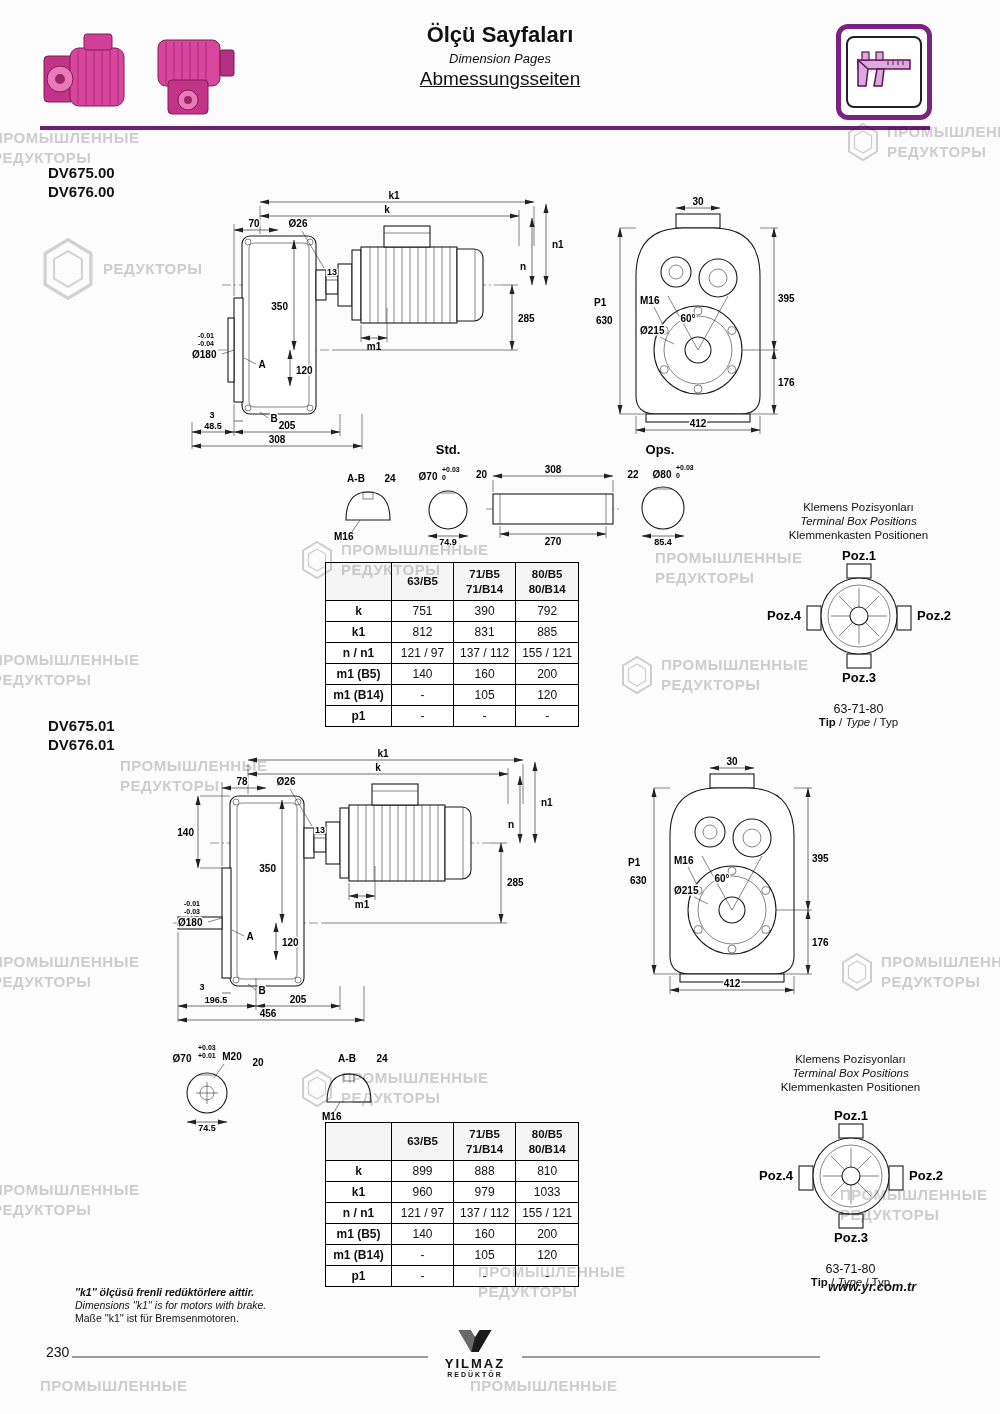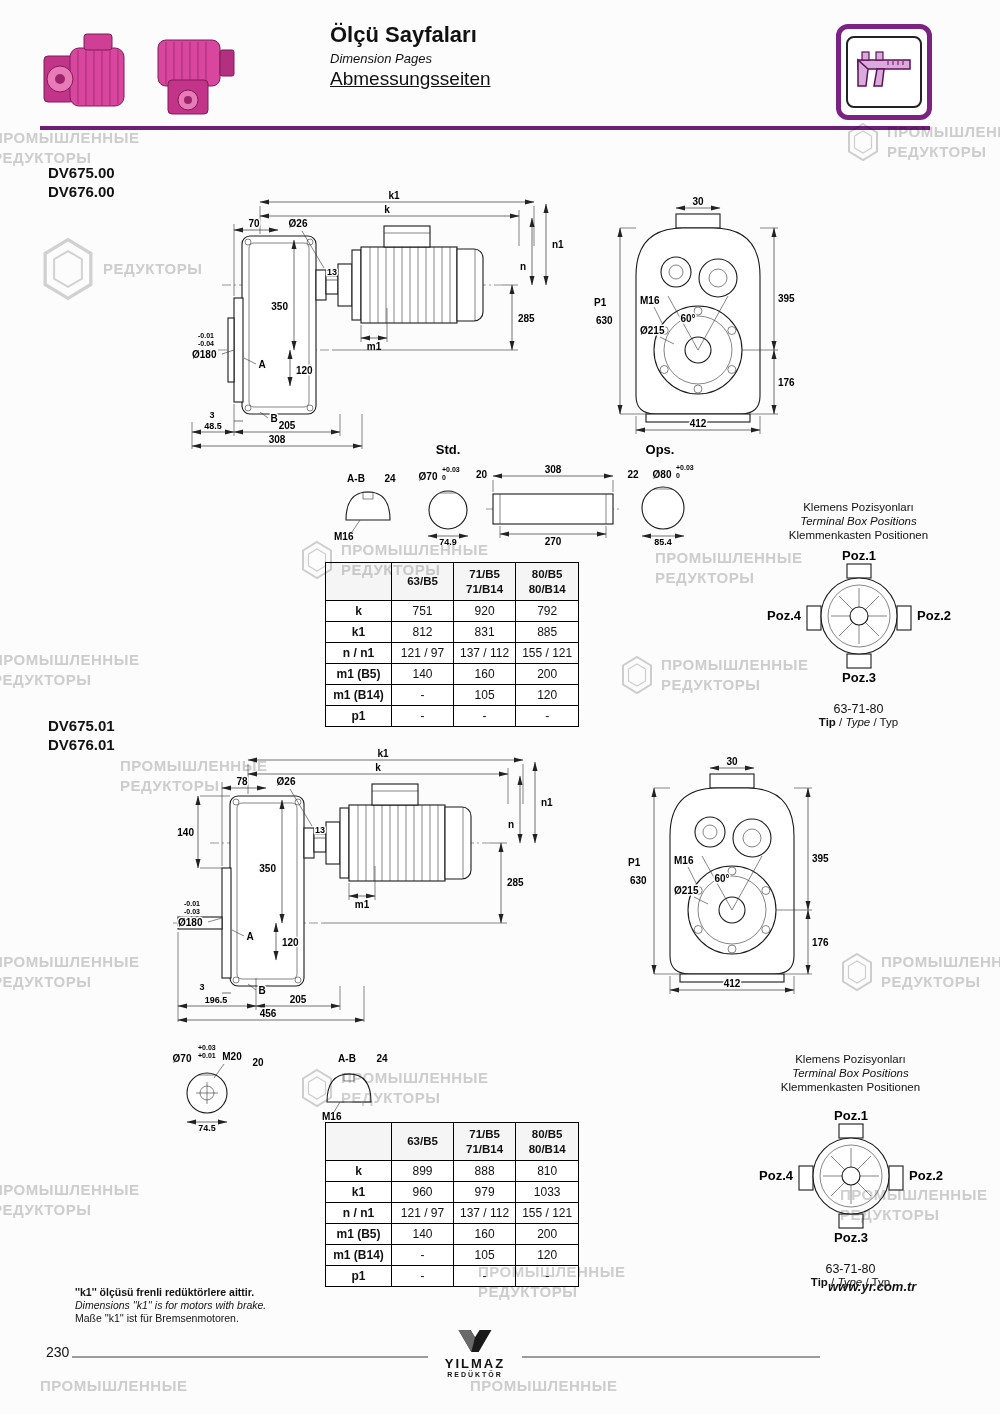--- a/index.html
+++ b/index.html
@@ -2,21 +2,21 @@
 <html><head>
 <meta charset="utf-8">
 <style>
   * { margin:0; padding:0; box-sizing:border-box; }
   html,body { background:#9a9a9a; }
   .page { position:relative; width:1000px; height:1414px; margin:0 auto; background:#fcfcfc;
           overflow:hidden; font-family:"Liberation Sans","DejaVu Sans",sans-serif; color:#111; }
   .abs { position:absolute; }
 
   
-  .titleblock { position:absolute; left:330px; top:22px; width:340px; text-align:left; }
+  .titleblock { position:absolute; left:330px; top:22px; width:340px; text-align:center; }
   .title-tr { font-size:22px; font-weight:bold; }
   .title-en { font-size:13px; font-style:italic; margin-top:3px; }
   .title-de { font-size:19px; margin-top:2px;text-decoration:underline; }
   .icon-box { position:absolute; right:68px; top:24px; width:96px; height:96px; border:5px solid #7b2382;
               border-radius:12px; background:#fff; display:flex; align-items:center; justify-content:center; }
   .icon-box-inner { width:76px; height:72px; border:2.5px solid #222; border-radius:8px;
               display:flex; align-items:center; justify-content:center; background:#fff; }
   .purple-rule { position:absolute; left:40px; top:126px; width:890px; height:4px; background:#6d1f77; }
   .subtitle { position:absolute; left:48px; top:137px; font-size:11.5px; white-space:nowrap; }
   .subtitle .sep { margin:0 4px; }
@@ -49,21 +49,21 @@
 
   
   .terminal { width:205px; text-align:center; }
   .t-title { font-size:11.5px; line-height:1.22; }
   .t-title.it { font-style:italic; }
   .t-code { font-size:12.5px; font-weight:normal; margin-top:2px; }
   .t-type { font-size:11.5px; }
 
   
   .note { position:absolute; left:75px; top:1286px; font-size:10.5px; line-height:1.25; }
-  .note .tr { font-weight:bold; }
+  .note .tr { font-weight:bold;font-style:italic; }
   .note .en { font-style:italic; }
   .pageno { position:absolute; left:46px; top:1344px; font-size:14px; }
   .bottom-line { position:absolute; left:72px; top:1356px; width:748px; height:2px; background:#9c9c9c; }
   .brand { position:absolute; left:428px; top:1330px; width:94px; text-align:center; background:#fcfcfc; }
   .brand-name { font-size:13px; font-weight:bold; letter-spacing:2px; color:#111; }
   .brand-sub  { font-size:7px; font-weight:bold; letter-spacing:2px; color:#111; }
   .website { position:absolute; left:828px; top:1279px; font-size:13px; font-weight:bold; font-style:italic; }
 
   
   .wm-layer { position:absolute; inset:0; pointer-events:none; mix-blend-mode:multiply; }
@@ -386,21 +386,21 @@
         <th>
             <span class="hl">80/B5</span>
             <span class="hl">80/B14</span>
           </th>
       </tr>
     </thead>
     <tbody>
       <tr>
           <td class="lbl">k</td>
           <td>751</td>
-          <td>920</td>
+          <td>390</td>
           <td>792</td>
         </tr>
       <tr>
           <td class="lbl">k1</td>
           <td>812</td>
           <td>831</td>
           <td>885</td>
         </tr>
       <tr>
           <td class="lbl">n / n1</td>

